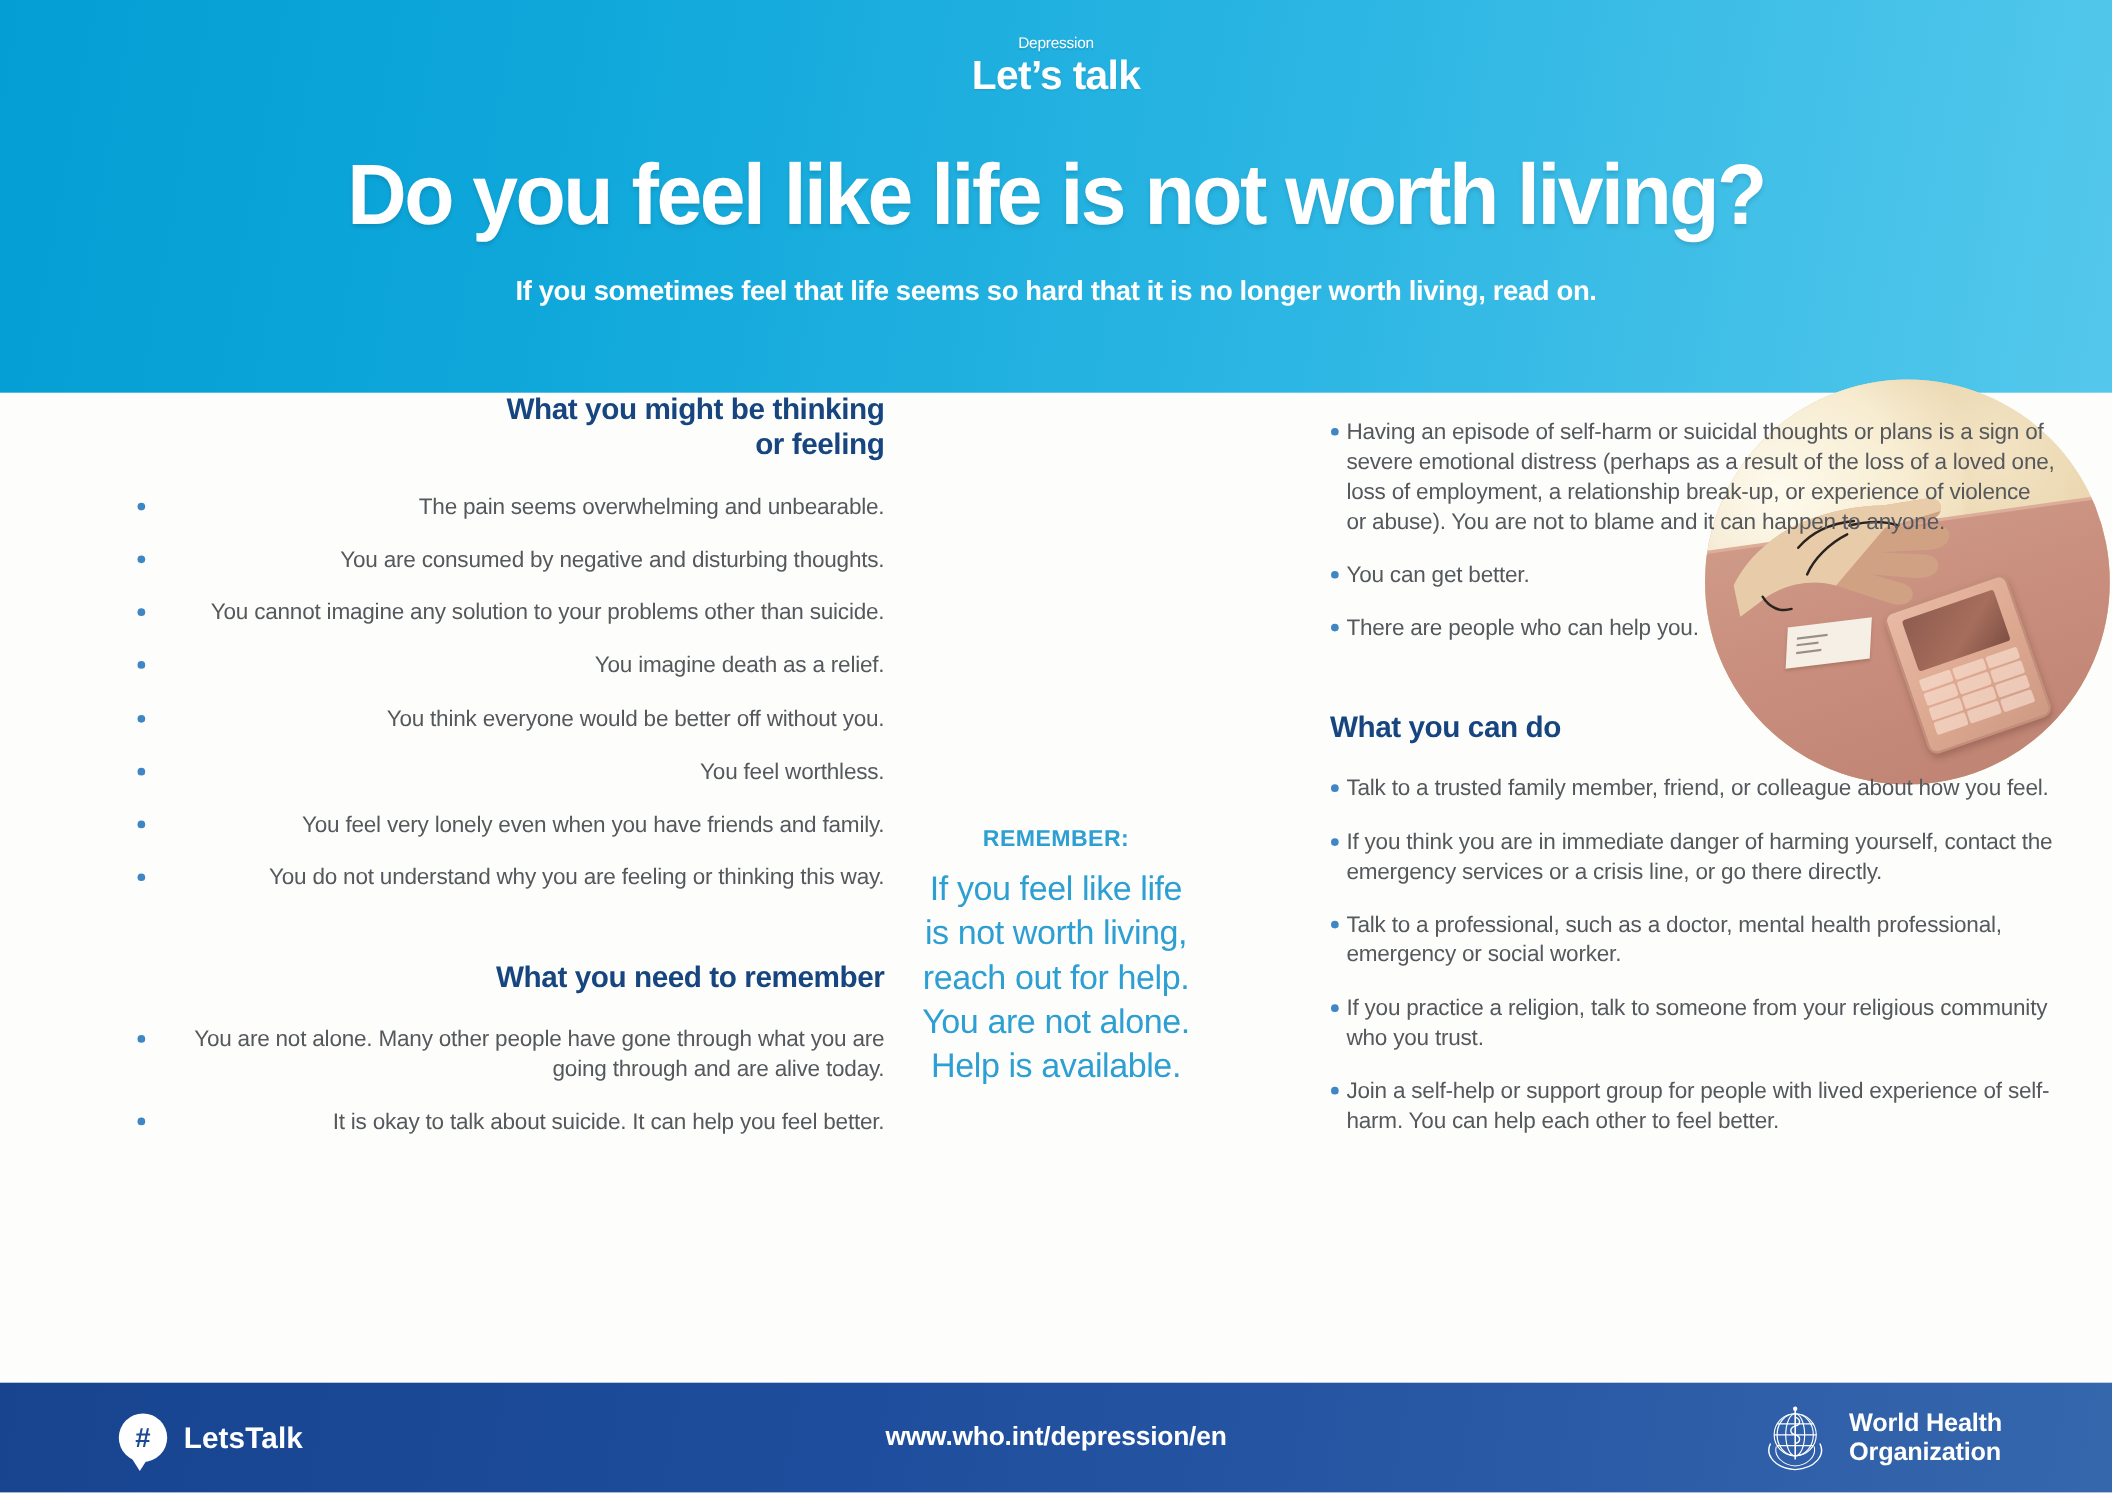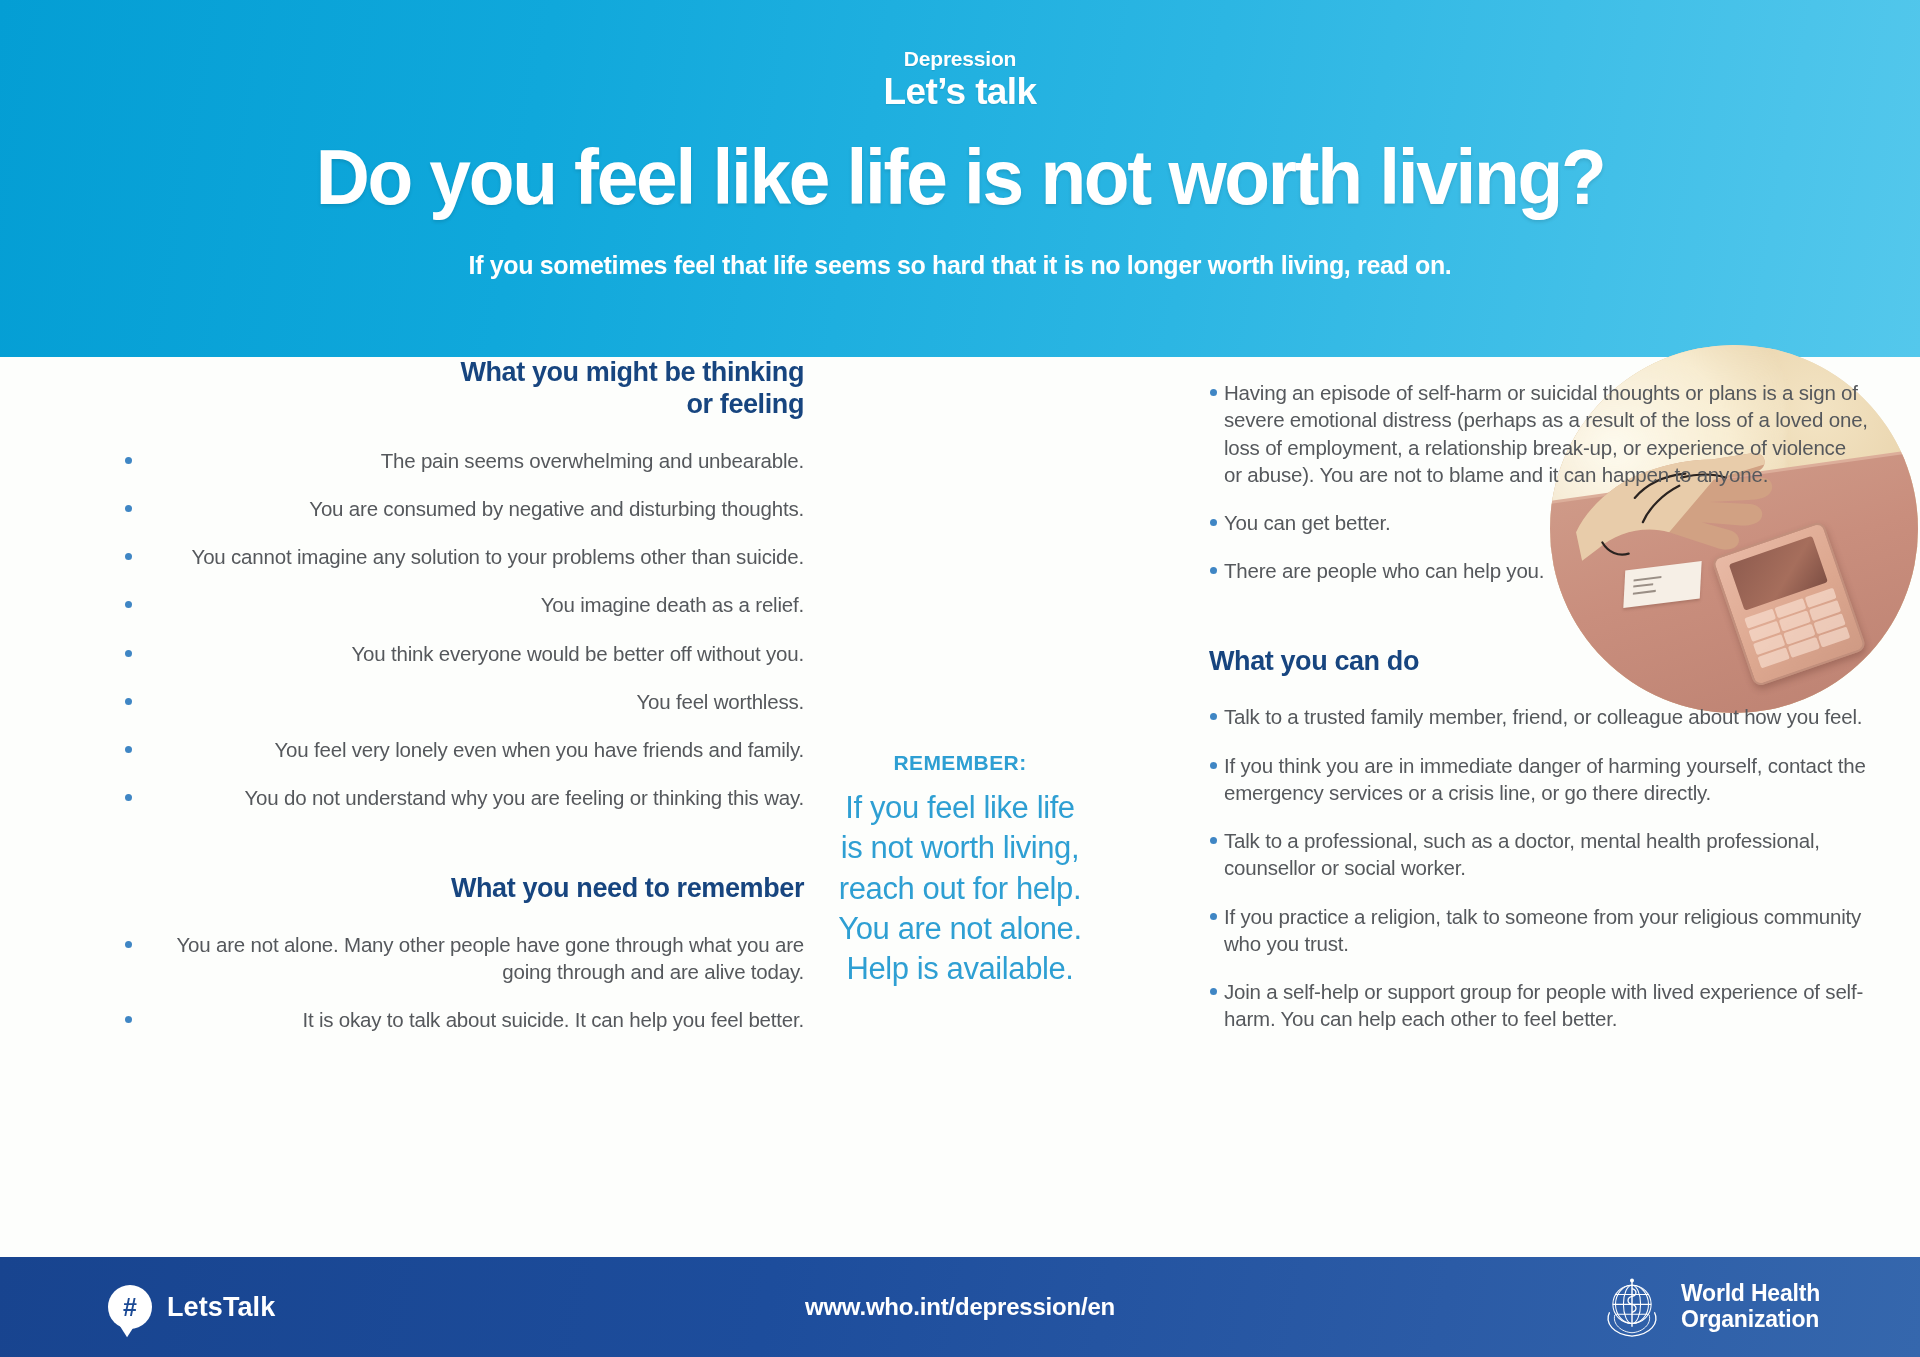--- a/index.html
+++ b/index.html
@@ -31,26 +31,25 @@
 
   .brand {
     position: absolute;
     top: 32px;
     left: 0;
     width: 1920px;
     text-align: center;
     color: #ffffff;
   }
   .brand-line1 {
-    font-size: 21px;
-    font-weight: 700;
+    font-size: 14px;
+    font-weight: 400;
     letter-spacing: -0.2px;
     line-height: 1.05;
     text-shadow: 0 1px 1px rgba(0,0,0,0.10);
-    margin-top: 16px;
   }
   .brand-line2 {
     font-size: 37px;
     font-weight: 800;
     letter-spacing: -0.6px;
     line-height: 1.08;
     margin-top: 2px;
     text-shadow: 0 1px 2px rgba(0,0,0,0.10);
   }
 
@@ -434,21 +433,21 @@
         <li>There are people who can help you.</li>
       </ul>
 
       <div class="spacer-40"></div>
 
       <h2 class="section-head">What you can do</h2>
 
       <ul class="blist">
         <li>Talk to a trusted family member, friend, or colleague about how you feel.</li>
         <li>If you think you are in immediate danger of harming yourself, contact the emergency services or a crisis line, or go there directly.</li>
-        <li>Talk to a professional, such as a doctor, mental health professional, counsellor or social worker.</li>
+        <li>Talk to a professional, such as a doctor, mental health professional, emergency or social worker.</li>
         <li>If you practice a religion, talk to someone from your religious community who you trust.</li>
         <li>Join a self-help or support group for people with lived experience of self-harm. You can help each other to feel better.</li>
       </ul>
     </div>
 
   </div>
 
   <div class="footer">
 
     <div class="footer-url">www.who.int/depression/en</div>

